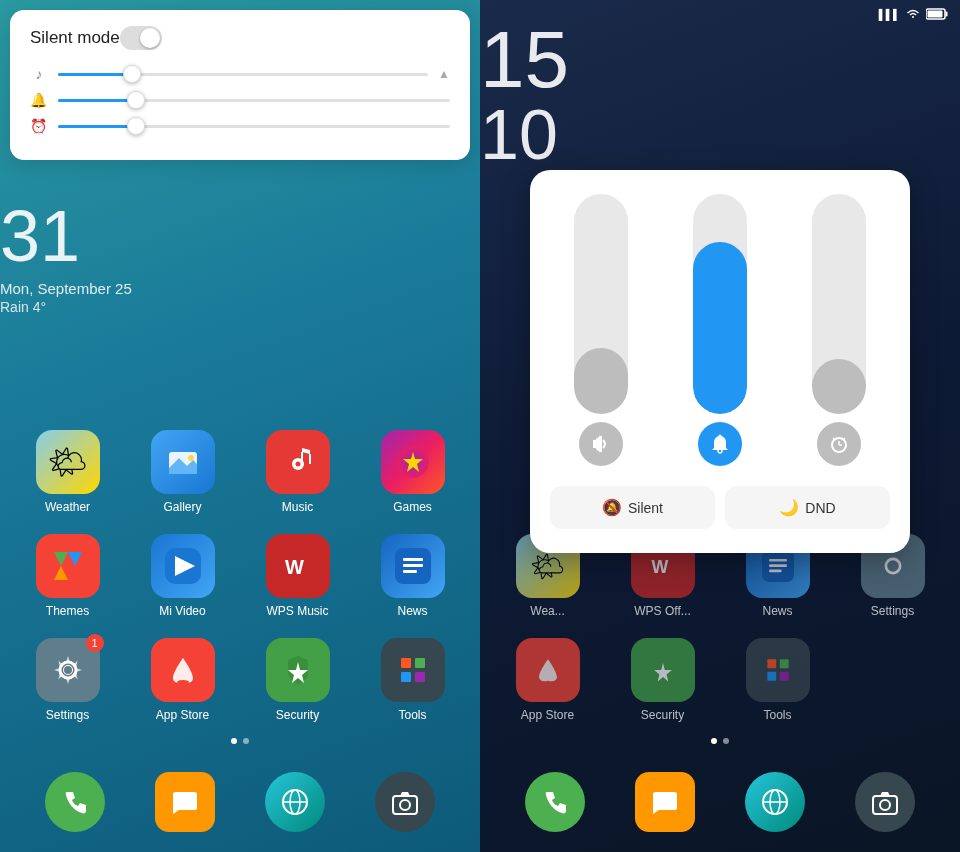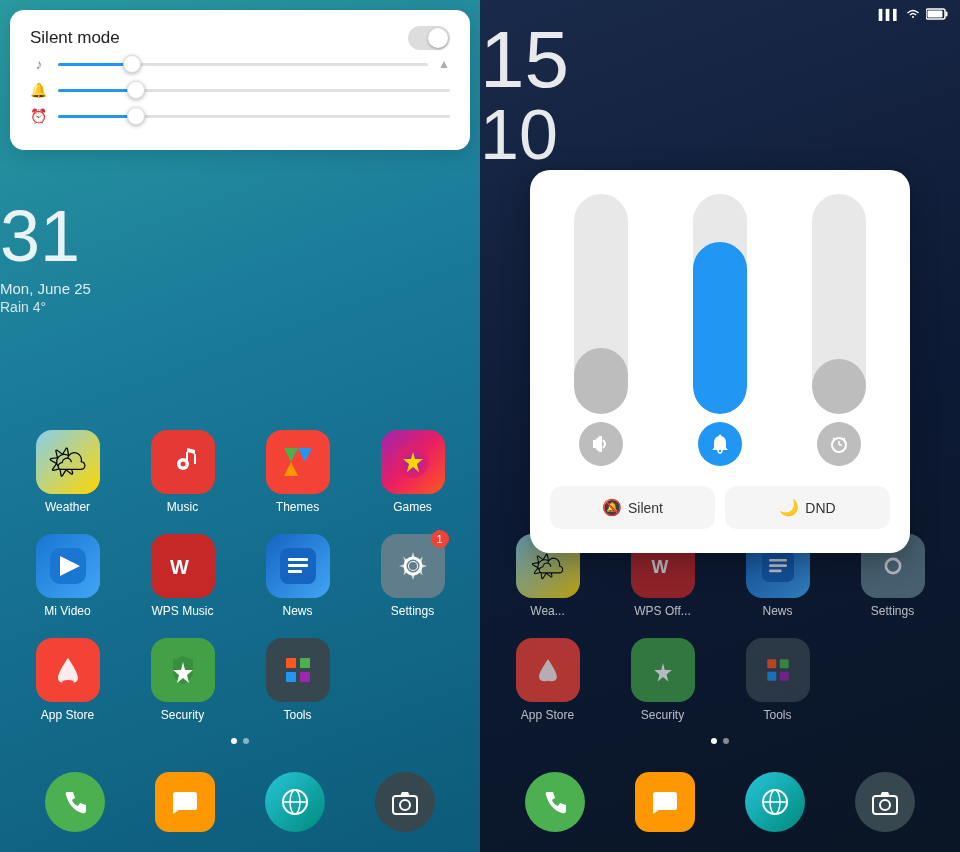--- a/index.html
+++ b/index.html
@@ -27,23 +27,23 @@
       left: 10px;
       right: 10px;
       background: white;
       border-radius: 14px;
       padding: 16px 20px;
       z-index: 10;
       box-shadow: 0 4px 20px rgba(0,0,0,0.15);
     }
     .silent-card-header {
       display: flex;
-      justify-content: space-between;
-      align-items: center;
-      margin-bottom: 6px;
+      justify-content: flex-start;
+      align-items: center;
+      margin-bottom: 16px;
     }
     .silent-title {
       font-size: 17px;
       color: #222;
       font-weight: 500;
     }
     .toggle-switch {
       width: 42px;
       height: 24px;
       background: #ddd;
@@ -418,72 +418,82 @@
       <span class="slider-icon">⏰</span>
       <div class="slider-track">
         <div class="slider-fill" style="width:20%"></div>
         <div class="slider-thumb" style="left:calc(20% - 9px)"></div>
       </div>
     </div>
   </div>
 
   <div class="date-weather">
     <div class="big-date">31</div>
-    <div class="date-label">Mon, June 25</div>
+    <div class="date-label">Mon, September 25</div>
     <div class="weather-label">Rain 4°</div>
   </div>
 
   <div class="app-grid">
 
     <div class="app-item">
       <div class="app-icon icon-weather">
         <span style="font-size:32px">🌤</span>
       </div>
       <span class="app-label">Weather</span>
+    </div>
+    <div class="app-item">
+      <div class="app-icon icon-gallery">
+        <svg width="36" height="36" viewBox="0 0 36 36">
+          <rect x="4" y="8" width="28" height="22" rx="3" fill="white" opacity="0.9"></rect>
+          <polygon points="4,24 14,14 22,22 28,16 32,20 32,30 4,30" fill="#64b5f6"></polygon>
+          <circle cx="26" cy="14" r="3" fill="#ffd54f"></circle>
+        </svg>
+      </div>
+      <span class="app-label">Gallery</span>
     </div>
     <div class="app-item">
       <div class="app-icon icon-music">
         <svg width="36" height="36" viewBox="0 0 36 36">
           <circle cx="18" cy="18" r="16" fill="#e53935"></circle>
           <circle cx="18" cy="20" r="6" fill="white"></circle>
           <circle cx="18" cy="20" r="2.5" fill="#e53935"></circle>
           <path d="M22 8 L22 4 L30 6 L30 10 Z" fill="white"></path>
           <line x1="22" y1="8" x2="22" y2="20" stroke="white" stroke-width="2"></line>
           <line x1="30" y1="10" x2="30" y2="20" stroke="white" stroke-width="2"></line>
         </svg>
       </div>
       <span class="app-label">Music</span>
     </div>
-    <div class="app-item">
-      <div class="app-icon icon-themes">
-        <svg width="36" height="36" viewBox="0 0 36 36">
-          <polygon points="18,4 32,32 4,32" fill="#f44336"></polygon>
-          <polygon points="18,4 32,32 4,32" fill="none"></polygon>
-          <polygon points="4,4 18,4 11,18" fill="#4caf50"></polygon>
-          <polygon points="18,4 32,4 25,18" fill="#2196f3"></polygon>
-          <polygon points="4,32 18,32 11,18" fill="#ff9800"></polygon>
-        </svg>
-      </div>
-      <span class="app-label">Themes</span>
-    </div>
-
     <div class="app-item">
       <div class="app-icon icon-games">
         <svg width="36" height="36" viewBox="0 0 36 36">
           <circle cx="18" cy="18" r="16" fill="url(#gamesGrad)"></circle>
           <defs>
               <radialGradient id="gamesGrad">
                 <stop offset="0%" stop-color="#9c27b0"></stop>
                 <stop offset="100%" stop-color="#e91e63"></stop>
               </radialGradient>
             </defs>
           <polygon points="18,8 20,15 28,15 22,20 24,28 18,23 12,28 14,20 8,15 16,15" fill="#ffd700"></polygon>
         </svg>
       </div>
       <span class="app-label">Games</span>
+    </div>
+
+    <div class="app-item">
+      <div class="app-icon icon-themes">
+        <svg width="36" height="36" viewBox="0 0 36 36">
+          <polygon points="18,4 32,32 4,32" fill="#f44336"></polygon>
+          <polygon points="18,4 32,32 4,32" fill="none"></polygon>
+          <polygon points="4,4 18,4 11,18" fill="#4caf50"></polygon>
+          <polygon points="18,4 32,4 25,18" fill="#2196f3"></polygon>
+          <polygon points="4,32 18,32 11,18" fill="#ff9800"></polygon>
+        </svg>
+      </div>
+      <span class="app-label">Themes</span>
     </div>
     <div class="app-item">
       <div class="app-icon icon-mivideo">
         <svg width="36" height="36" viewBox="0 0 36 36">
           <rect width="36" height="36" rx="10" fill="#1976d2"></rect>
           <polygon points="10,8 10,28 30,18" fill="white"></polygon>
         </svg>
       </div>
       <span class="app-label">Mi Video</span>
     </div>

